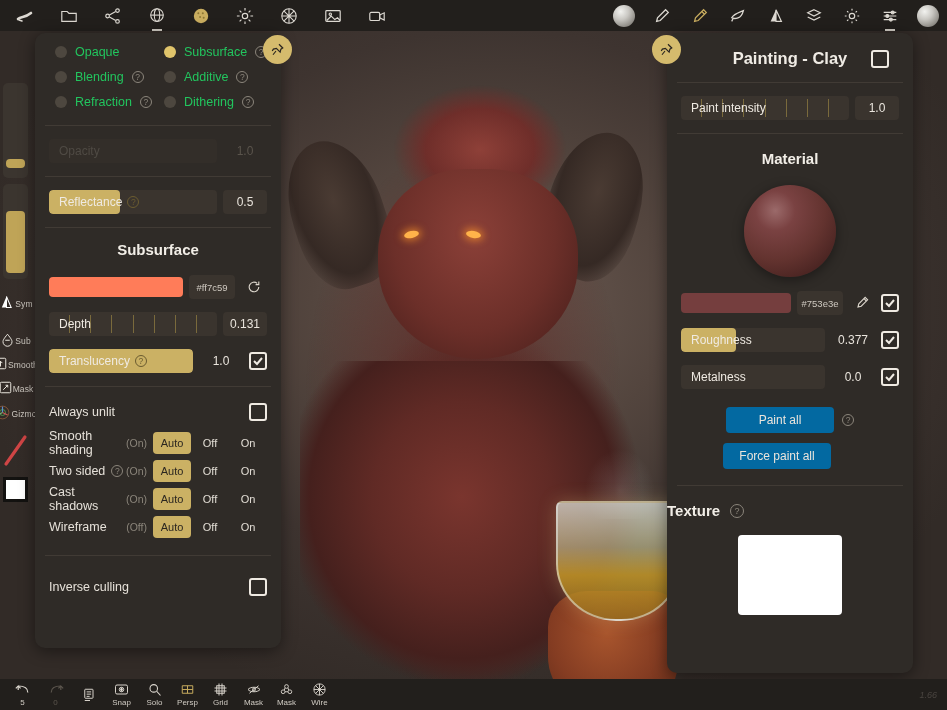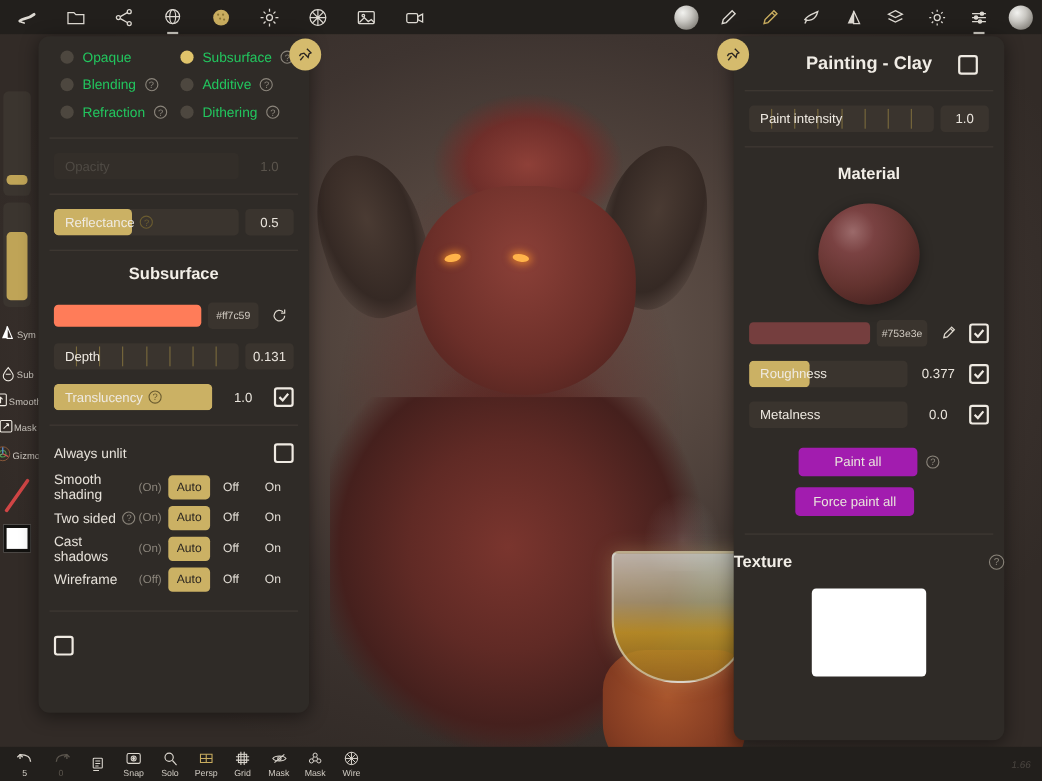--- a/index.html
+++ b/index.html
@@ -210,21 +210,21 @@
 
   
   .matsphere {
     width: 92px; height: 92px; border-radius: 50%; margin: 14px auto 14px;
     background: radial-gradient(circle at 34% 28%, #9b6a6a 0%, #7a4242 22%, #63332f 55%, #45211f 85%, #351a18 100%);
     box-shadow: 0 3px 12px rgba(0,0,0,.4);
   }
   
   .btnrow { display:flex; align-items:center; justify-content:center; gap:8px; margin: 10px 0; }
   .pbtn {
-    width: 108px; height: 26px; background: #a21caf; border-radius: 4px;
+    width: 108px; height: 26px; background: #0369a1; border-radius: 4px;
     color:#e9e4dc; font-size: 12px; display:flex; align-items:center; justify-content:center;
     cursor: pointer; border: none;
   }
   .note {
     color:#cbc5bc; font-size: 10.5px; line-height: 15px; text-align:center; padding: 6px 14px 0;
   }
   .note .i {
     display:inline-flex; width:10px;height:10px;border-radius:50%;border:1px solid #cbc5bc;
     font-size:7.5px; line-height:8px; align-items:center;justify-content:center; margin-right:3px;
   }
@@ -594,20 +594,21 @@
       <span class="tgroup">
         <span class="tg active">Auto</span>
         <span class="tg">Off</span>
         <span class="tg">On</span>
       </span>
     </div>
 
     <div class="hr" style="margin-top:14px"></div>
 
     <div class="trow single" style="margin-top:14px">
+      <span class="name">Inverse culling</span>
       <span class="chk empty"></span>
     </div>
   </div>
 
   <div class="pin pin-right">
     <svg width="15" height="15" viewBox="0 0 20 20" fill="none" stroke="currentColor" stroke-width="1.6">
         <path d="M12 3l5 5-2.5 1.5-1 4-5-5-4 1L3 12"></path>
         <path d="M8 12l-4 5"></path>
       </svg>
   </div>
@@ -686,21 +687,21 @@
     <div class="btnrow" style="margin-top:18px">
       <div class="pbtn">Paint all</div>
       <span class="qmark">?</span>
     </div>
     <div class="btnrow" style="padding-right:26px">
       <div class="pbtn">Force paint all</div>
     </div>
 
     <div class="hr" style="margin-top:16px"></div>
 
-    <div class="sec-title" style="padding-top:16px;display:flex;align-items:center;justify-content:space-between;gap:10px">
+    <div class="sec-title" style="padding-top:16px;display:flex;align-items:center;justify-content:flex-start;gap:10px">
       <span>Texture</span>
       <span class="qmark" style="width:14px;height:14px;line-height:12px;font-size:9px;font-weight:normal">?</span>
     </div>
 
 
     <div class="texprev"></div>
   </div>
 
   <div class="bottombar">
     <div class="bb-item">

